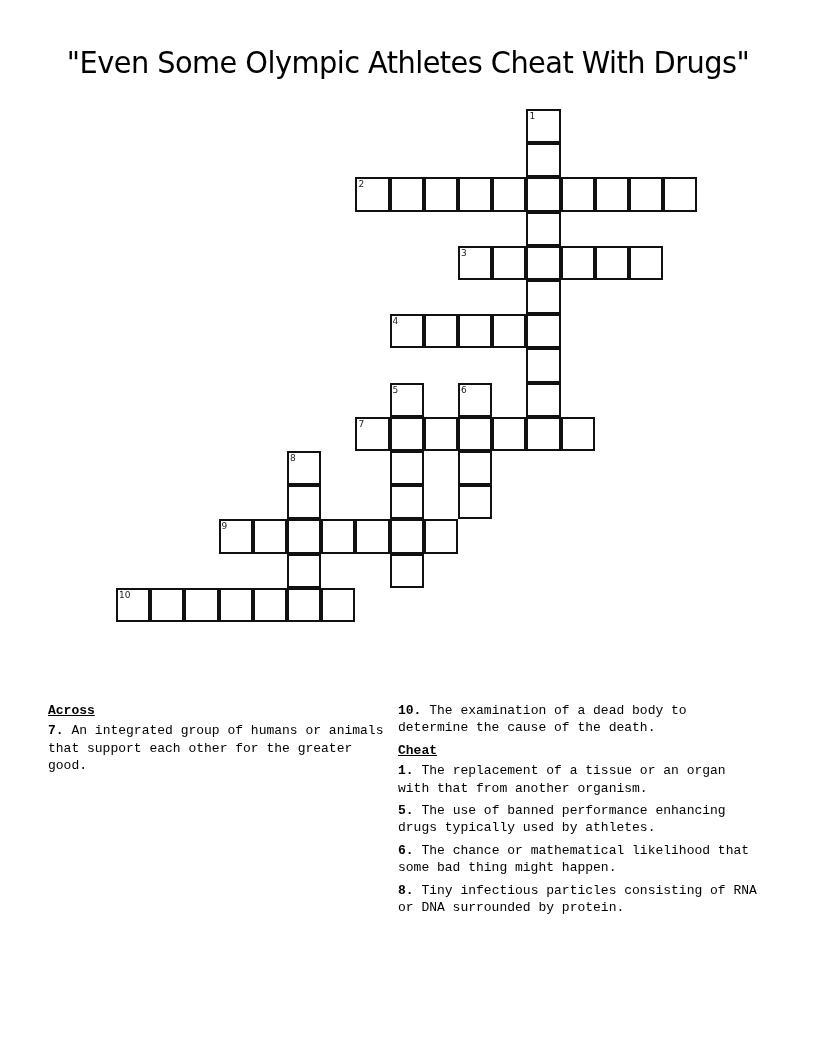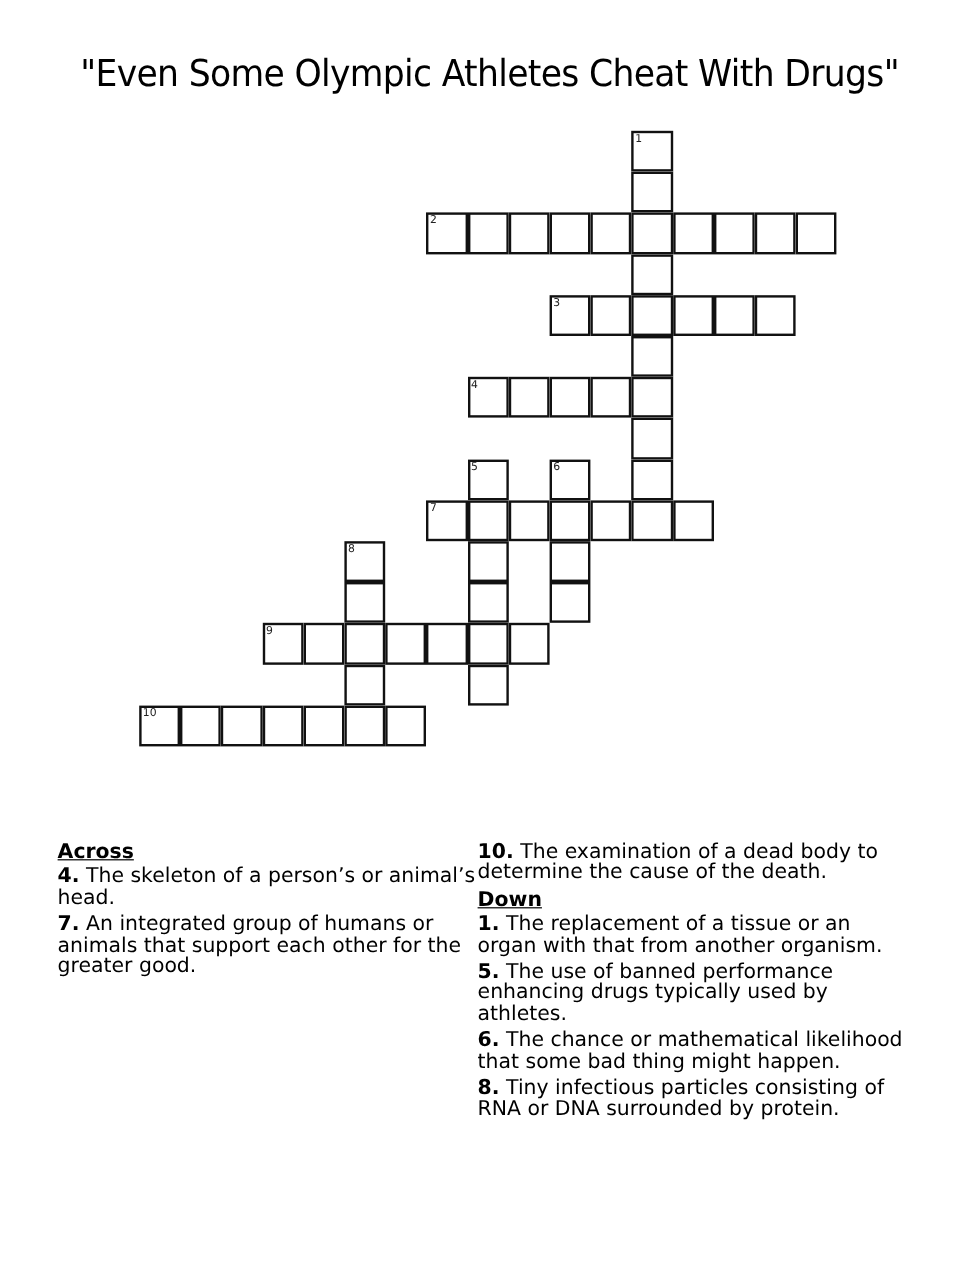--- a/index.html
+++ b/index.html
@@ -6,21 +6,21 @@
   body { width: 816px; height: 1056px; position: relative; overflow: hidden;
          font-family: "DejaVu Sans", sans-serif; color: #000; }
   .title { position: absolute; left: 0; top: 44px; width: 816px; text-align: center;
            font-family: "DejaVu Sans", sans-serif; font-size: 31px; letter-spacing: -0.6px;
            transform: scaleX(0.93); transform-origin: center; white-space: nowrap; }
   .grid { position: absolute; left: 0; top: 0; width: 816px; height: 680px; }
   .cell { position: absolute; width: 34.2px; height: 34.2px; box-sizing: border-box;
           border: 2px solid #111; background: #fff; margin-left: -1px; margin-top: -1px; }
   .cell .num { position: absolute; left: 1px; top: 0px; font-size: 9px; line-height: 10px;
                font-family: "DejaVu Sans", sans-serif; color: #222; }
-  .clues { position: absolute; top: 702px; font-size: 17px; line-height: 17.4px; }
+  .clues { position: absolute; top: 702px; font-size: 13px; line-height: 17.4px; font-family: Liberation Mono, monospace; }
   .clues.left { left: 48px; width: 350px; }
   .clues.right { left: 398px; width: 360px; }
   .heading { font-weight: bold; text-decoration: underline; margin-bottom: 3px; }
   .clue { margin-bottom: 5px; }
   .clue b { font-weight: bold; }
 </style>
 </head>
 <body>
 
 <div class="title">"Even Some Olympic Athletes Cheat With Drugs"</div>
@@ -101,24 +101,23 @@
     </div>
     <div class="cell" style="left: 151.2px; top: 588.8px;"></div>
     <div class="cell" style="left: 185.4px; top: 588.8px;"></div>
     <div class="cell" style="left: 219.6px; top: 588.8px;"></div>
     <div class="cell" style="left: 253.8px; top: 588.8px;"></div>
     <div class="cell" style="left: 322.2px; top: 588.8px;"></div>
   </div>
 
 <div class="clues left">
   <div class="heading">Across</div>
-  <div class="clue"><b>4.</b> <span>The skeleton of a person’s or animal’s head.</span></div>
   <div class="clue"><b>7.</b> <span>An integrated group of humans or animals that support each other for the greater good.</span></div>
 </div>
 
 <div class="clues right">
   <div class="clue"><b>10.</b> <span>The examination of a dead body to determine the cause of the death.</span></div>
-  <div class="heading">Down</div>
+  <div class="heading">Cheat</div>
   <div class="clue"><b>1.</b> <span>The replacement of a tissue or an organ with that from another organism.</span></div>
   <div class="clue"><b>5.</b> <span>The use of banned performance enhancing drugs typically used by athletes.</span></div>
   <div class="clue"><b>6.</b> <span>The chance or mathematical likelihood that some bad thing might happen.</span></div>
   <div class="clue"><b>8.</b> <span>Tiny infectious particles consisting of RNA or DNA surrounded by protein.</span></div>
 </div>
 
 </body></html>

